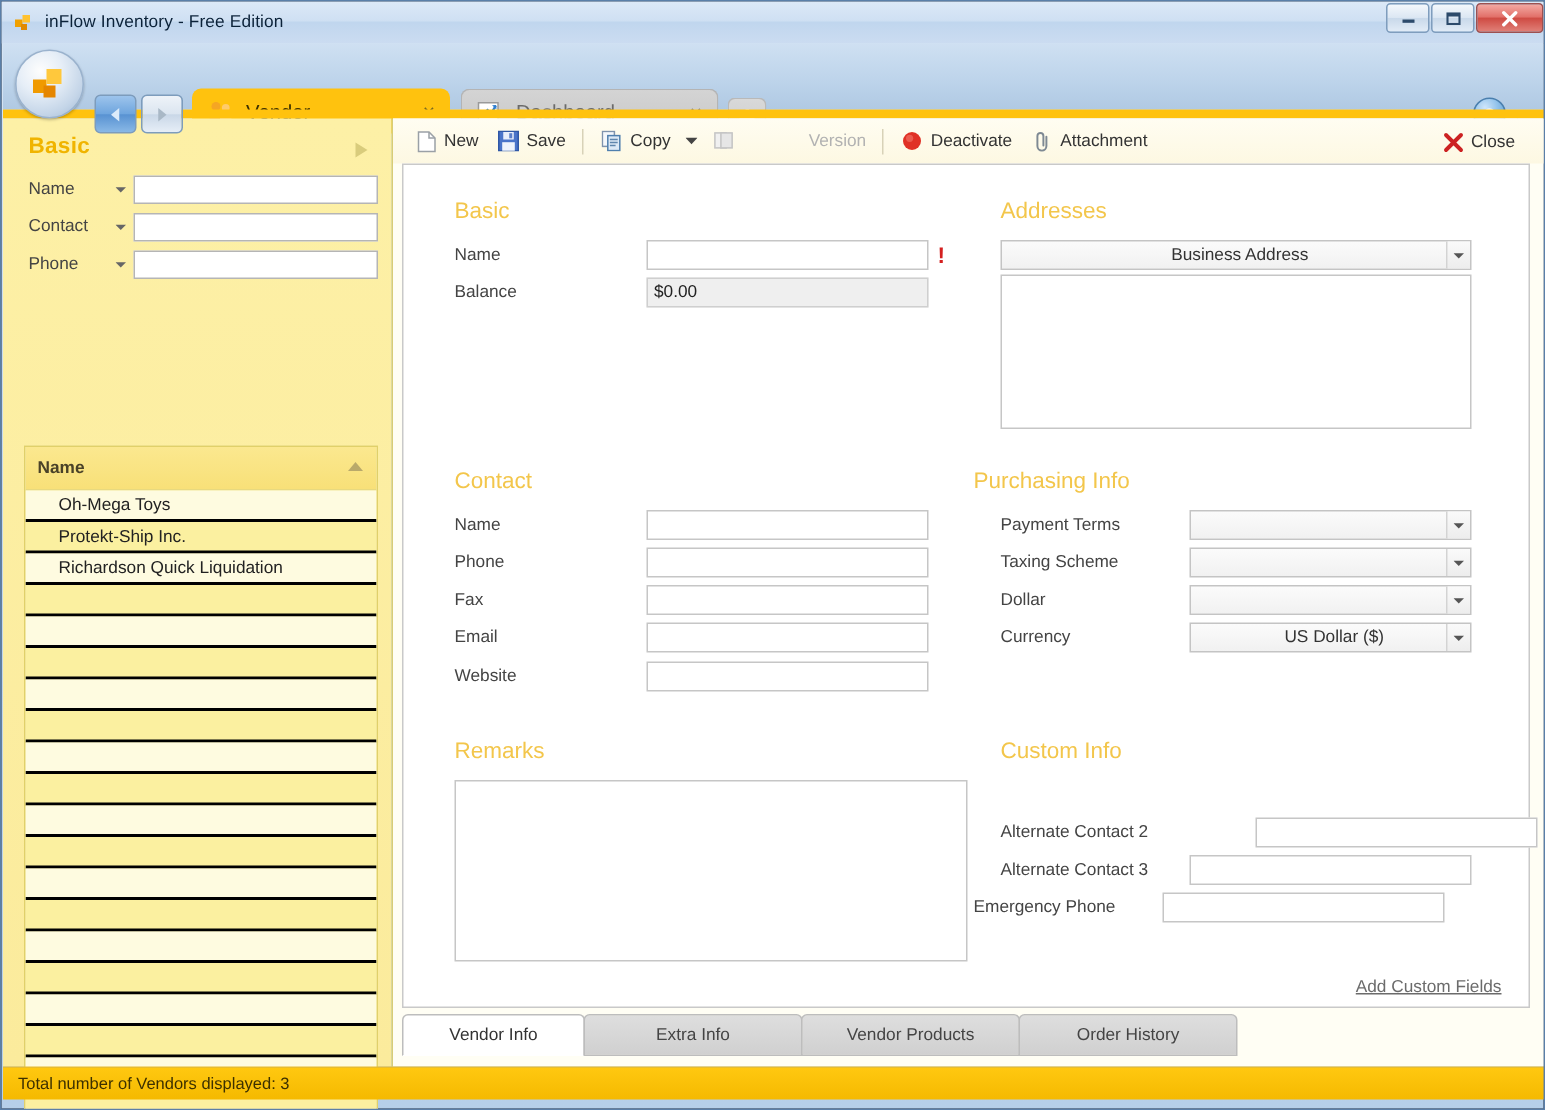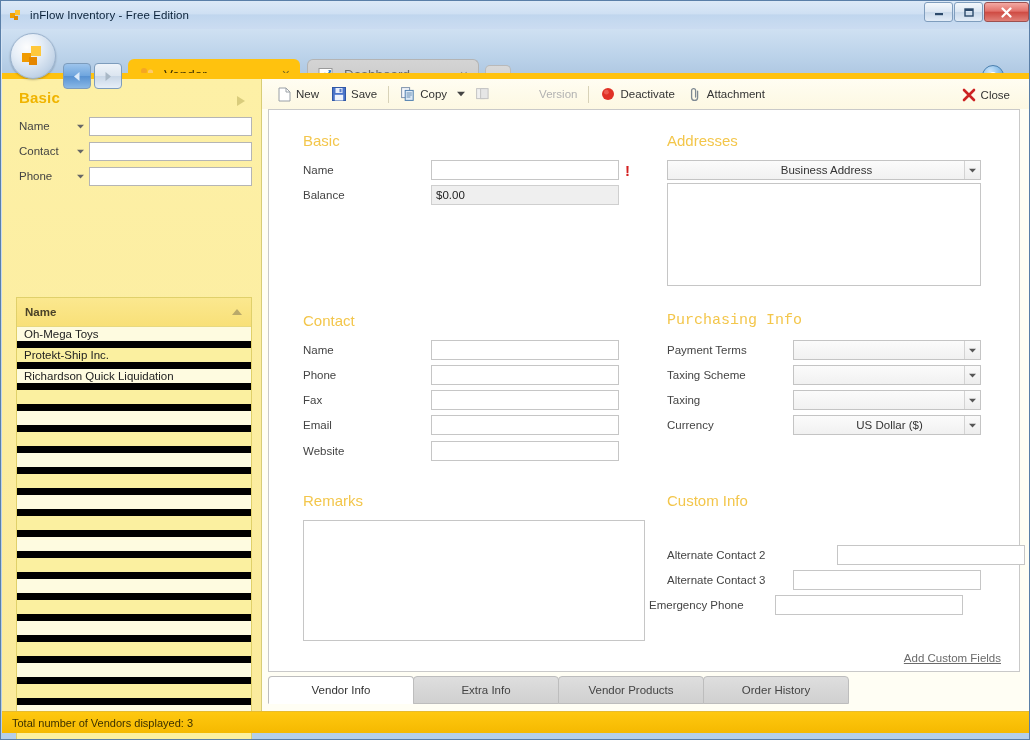--- a/index.html
+++ b/index.html
@@ -150,22 +150,22 @@
     overflow:hidden;
   }
   #grid .ghead {
     height:29px; background: linear-gradient(to bottom,#fbe88f 0%, #f8e078 100%);
     border-bottom:1px solid #e8d97f;
     display:flex; align-items:center; padding:0 8px;
     font-size:11.5px; font-weight:bold; color:#4a4228;
   }
   #grid .ghead .glabel { flex:1; }
   .grow {
-    height:21px; display:flex; align-items:center; padding-left:7px;
-    font-size:11.5px; color:#222; border-bottom:7px solid #000000;
+    height:21px; display:flex; align-items:center; padding-left:22px;
+    font-size:11.5px; color:#222; border-bottom:2px solid #000000;
   }
   .grow.even { background:#fefbe0; }
   .grow.odd  { background:#fbf0a0; }
 
   
   #rightwrap {
     position:absolute; left:261px; top:78px; width:768px; height:632px;
     background:#fffef4;
   }
   #toolbar {
@@ -222,21 +222,21 @@
   
   #bottomtabs {
     position:absolute; left:6px; top:595px; width:752px; height:30px;
     display:flex; align-items:flex-end;
   }
   .btab {
     height:28px; display:flex; align-items:center; justify-content:center;
     font-size:11.5px; border:1px solid #bdbdbd;
     border-top-left-radius:4px; border-top-right-radius:4px;
   }
-  .btab.active { background:#fff; border-bottom:1px solid #fff; color:#333; width:146px;margin-top:20px; }
+  .btab.active { background:#fff; border-bottom:1px solid #fff; color:#333; width:122px;margin-top:20px; }
   .btab.inact {
     background: linear-gradient(to bottom,#dedede 0%,#d0d0d0 100%);
     color:#444; width:146px; margin-left:-1px;
   }
 
   
   #statusbar {
     position:absolute; left:1px; top:710px; width:1028px; height:22px;
     background: linear-gradient(to bottom,#ffc810 0%, #f5b900 100%);
     display:flex; align-items:center;
@@ -545,21 +545,21 @@
       </div>
       <div class="frow" style="left:34px; top:305px;">
         <span class="flabel" style="width:128px;">Email</span>
         <input class="finput" style="width: 188px;" value="">
       </div>
       <div class="frow" style="left:34px; top:331px;">
         <span class="flabel" style="width:128px;">Website</span>
         <input class="finput" style="width: 188px;" value="">
       </div>
 
-      <div class="sect-title" style="left:398px; top:202px;font-family:Liberation Mono, monospace;">Purchasing Info</div>
+      <div class="sect-title" style="left:380px; top:202px;">Purchasing Info</div>
 
       <div class="frow" style="left:398px; top:230px;">
         <span class="flabel" style="width:126px;">Payment Terms</span>
         <span class="fselect" style="width:188px;">
           <span></span>
           <span class="arrowbox">
             <svg width="7" height="5" viewBox="0 0 7 5">
                 <path d="M0 0.8 L3.5 4.4 L7 0.8 Z" fill="#555"></path>
               </svg>
           </span>
@@ -572,21 +572,21 @@
           <span></span>
           <span class="arrowbox">
             <svg width="7" height="5" viewBox="0 0 7 5">
                 <path d="M0 0.8 L3.5 4.4 L7 0.8 Z" fill="#555"></path>
               </svg>
           </span>
         </span>
       </div>
 
       <div class="frow" style="left:398px; top:280px;">
-        <span class="flabel" style="width:126px;">Taxing</span>
+        <span class="flabel" style="width:126px;">Dollar</span>
         <span class="fselect" style="width:188px;">
           <span></span>
           <span class="arrowbox">
             <svg width="7" height="5" viewBox="0 0 7 5">
                 <path d="M0 0.8 L3.5 4.4 L7 0.8 Z" fill="#555"></path>
               </svg>
           </span>
         </span>
       </div>
 

